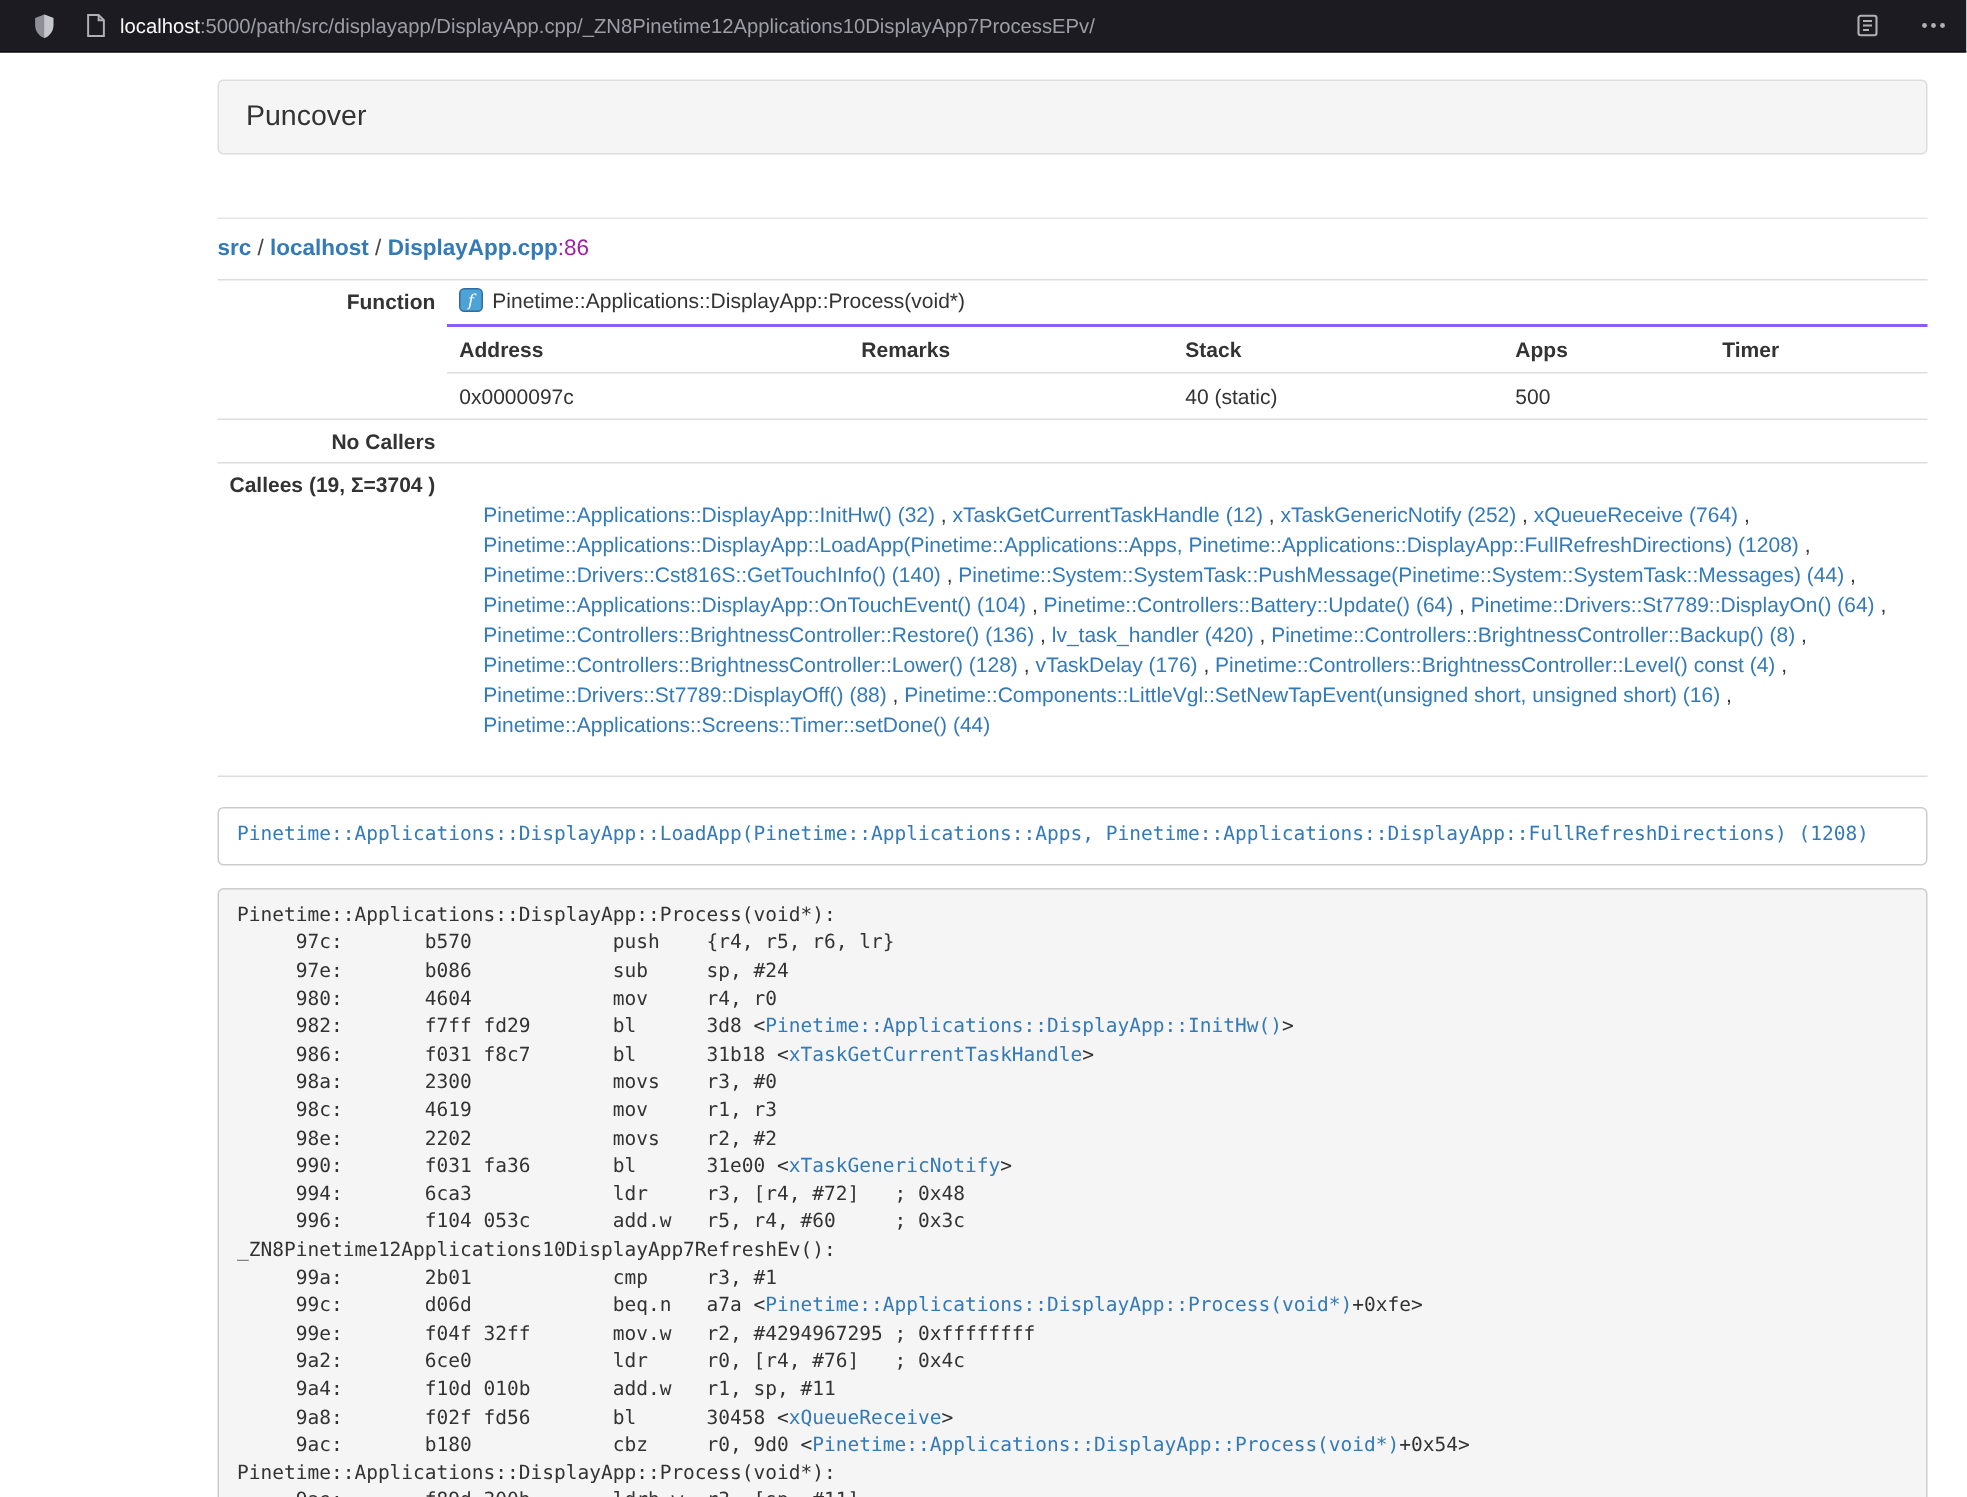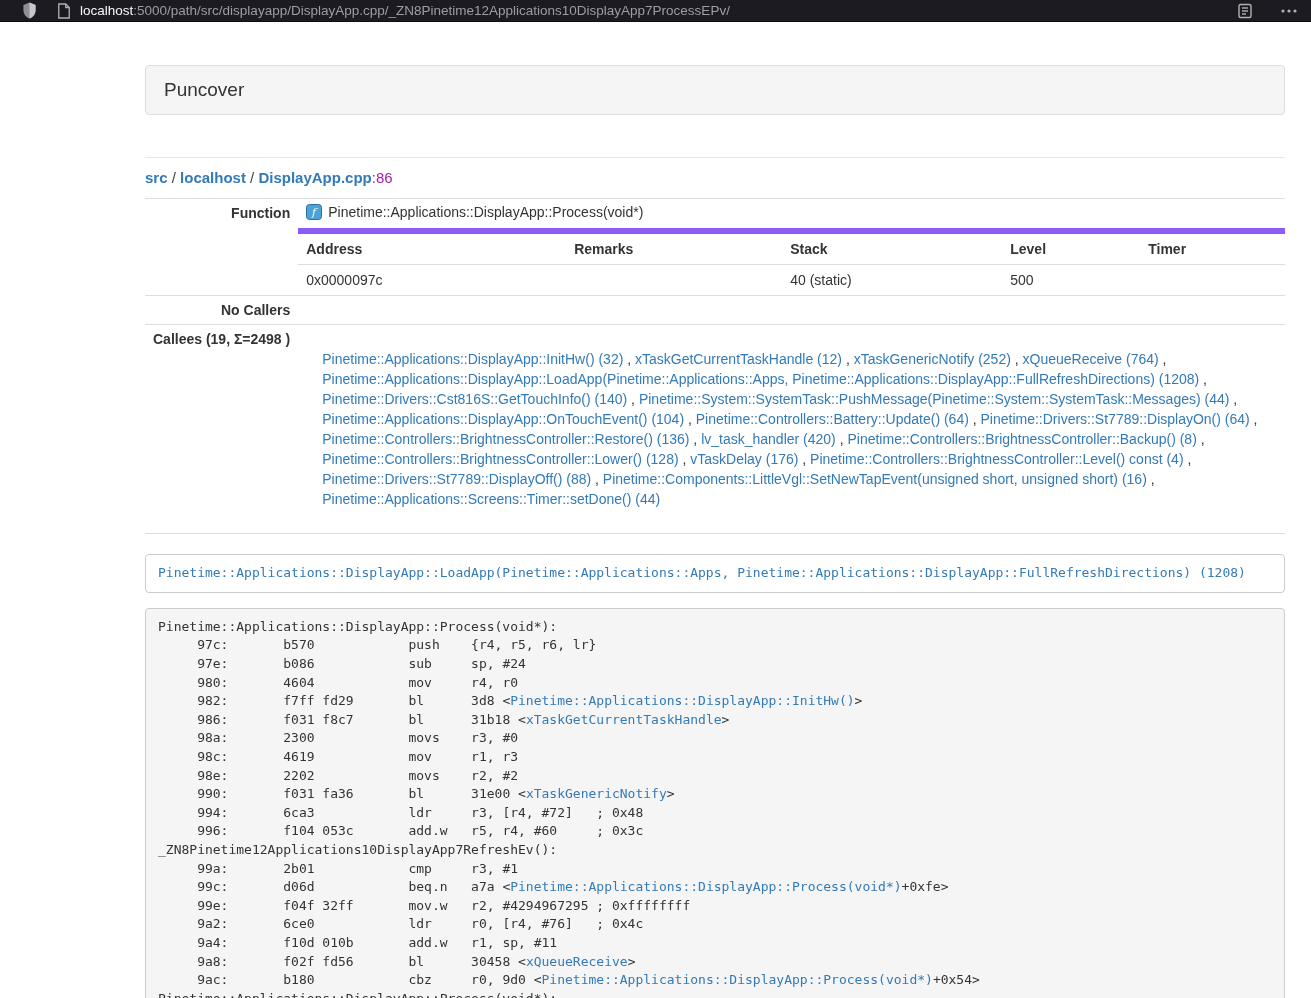--- a/index.html
+++ b/index.html
@@ -6,55 +6,55 @@
   html, body { margin: 0; padding: 0; }
   body {
     width: 1311px; height: 998px; overflow: hidden;
     background: #ffffff; color: #333;
     font-family: "Liberation Sans", sans-serif; font-size: 14px;
   }
   a { color: #337ab7; text-decoration: none; }
 
   
   .topbar {
-    height: 22px; background: #1c1b22; display: flex; align-items: center;
+    height: 35px; background: #1c1b22; display: flex; align-items: center;
     border-bottom: 1px solid #0c0c0d;
   }
   .tb-icon { display: inline-flex; align-items: center; }
   .shield { margin-left: 22px; }
   .pageicon { margin-left: 20px; }
   .url { margin-left: 9px; font-size: 13.5px; color: #9d9da5; white-space: nowrap; overflow: hidden; }
   .url .host { color: #f9f9fa; }
   .spacer { flex: 1; }
   .reader { margin-right: 28px; }
   .menu { margin-right: 14px; }
 
   
   .container { margin-left: 145px; width: 1140px; }
 
   .panel-title {
-    margin-top: 43px; background: #f5f5f5; border: 1px solid #ddd;
+    margin-top: 18px; background: #f5f5f5; border: 1px solid #ddd;
     border-radius: 4px; padding: 13px 18px; font-size: 19px; color: #333;
   }
   hr.rule { border: 0; border-top: 1px solid #e7e7e7; margin: 42px 0 0 0; }
 
   .breadcrumb { margin-top: 11px; font-size: 15px; }
   .breadcrumb a { font-weight: bold; text-align: center; }
   .bc-sep { color: #444; }
   .bc-suffix { color: #a21caf; }
 
   
   .fn-table {
     width: 100%; border-collapse: collapse; margin-top: 12px;
     border-top: 1px solid #ddd; border-bottom: 1px solid #ddd; font-size: 14px;
   }
   .fn-table th.lbl { width: 146px; text-align: right; vertical-align: top; padding: 6px 8px; font-weight: bold; white-space: nowrap; }
   .fn-table td { padding: 5px 8px; vertical-align: top; }
   .fn-name-cell .fn-icon { display: inline-block; vertical-align: -3px; margin-right: 6px; }
-  .inner-cell { padding: 0 !important; border-top: 6px solid #8b5cf6; }
+  .inner-cell { padding: 0 !important; border-top: 2px solid #8b5cf6; }
   .inner-table { width: 100%; border-collapse: collapse; }
   .inner-table th { text-align: left; font-weight: bold; padding: 7px 8px; }
   .inner-table td { padding: 7px 8px; border-top: 1px solid #ddd; }
   .row-sep th, .row-sep td { border-top: 1px solid #ddd; }
   .callees { line-height: 20px; padding: 24px !important; }
 
   
   .snippet {
     margin: 20px 0 0; background: #ffffff; border: 1px solid #ccc; border-radius: 4px;
     padding: 9px 12px; font-family: "DejaVu Sans Mono", monospace; font-size: 13px;
@@ -133,40 +133,40 @@
                 <col style="width:216px">
                 <col style="width:220px">
                 <col style="width:138px">
                 <col>
             </colgroup>
             <tbody>
               <tr>
                 <th>Address</th>
                 <th>Remarks</th>
                 <th>Stack</th>
-                <th>Level</th>
+                <th>Apps</th>
                 <th>Timer</th>
               </tr>
               <tr>
                 <td>0x0000097c</td>
                 <td></td>
                 <td>40 (static)</td>
                 <td>500</td>
                 <td></td>
               </tr>
             </tbody>
           </table>
         </td>
       </tr>
       <tr class="row-sep">
         <th class="lbl">No Callers</th>
         <td></td>
       </tr>
       <tr class="row-sep">
-        <th class="lbl">Callees (19, Σ=2498 )</th>
+        <th class="lbl">Callees (19, Σ=3704 )</th>
         <td class="callees"><a href="#">Pinetime::Applications::DisplayApp::InitHw() (32)</a> , <a href="#">xTaskGetCurrentTaskHandle (12)</a> , <a href="#">xTaskGenericNotify (252)</a> , <a href="#">xQueueReceive (764)</a> , <a href="#">Pinetime::Applications::DisplayApp::LoadApp(Pinetime::Applications::Apps, Pinetime::Applications::DisplayApp::FullRefreshDirections) (1208)</a> , <a href="#">Pinetime::Drivers::Cst816S::GetTouchInfo() (140)</a> , <a href="#">Pinetime::System::SystemTask::PushMessage(Pinetime::System::SystemTask::Messages) (44)</a> , <a href="#">Pinetime::Applications::DisplayApp::OnTouchEvent() (104)</a> , <a href="#">Pinetime::Controllers::Battery::Update() (64)</a> , <a href="#">Pinetime::Drivers::St7789::DisplayOn() (64)</a> , <a href="#">Pinetime::Controllers::BrightnessController::Restore() (136)</a> , <a href="#">lv_task_handler (420)</a> , <a href="#">Pinetime::Controllers::BrightnessController::Backup() (8)</a> , <a href="#">Pinetime::Controllers::BrightnessController::Lower() (128)</a> , <a href="#">vTaskDelay (176)</a> , <a href="#">Pinetime::Controllers::BrightnessController::Level() const (4)</a> , <a href="#">Pinetime::Drivers::St7789::DisplayOff() (88)</a> , <a href="#">Pinetime::Components::LittleVgl::SetNewTapEvent(unsigned short, unsigned short) (16)</a> , <a href="#">Pinetime::Applications::Screens::Timer::setDone() (44)</a></td>
       </tr>
     </tbody>
   </table>
 
   <pre class="snippet"><a href="#">Pinetime::Applications::DisplayApp::LoadApp(Pinetime::Applications::Apps, Pinetime::Applications::DisplayApp::FullRefreshDirections) (1208)</a></pre>
 
   <pre class="codeblock">Pinetime::Applications::DisplayApp::Process(void*):
      97c:	b570      	push	{r4, r5, r6, lr}
      97e:	b086      	sub	sp, #24

